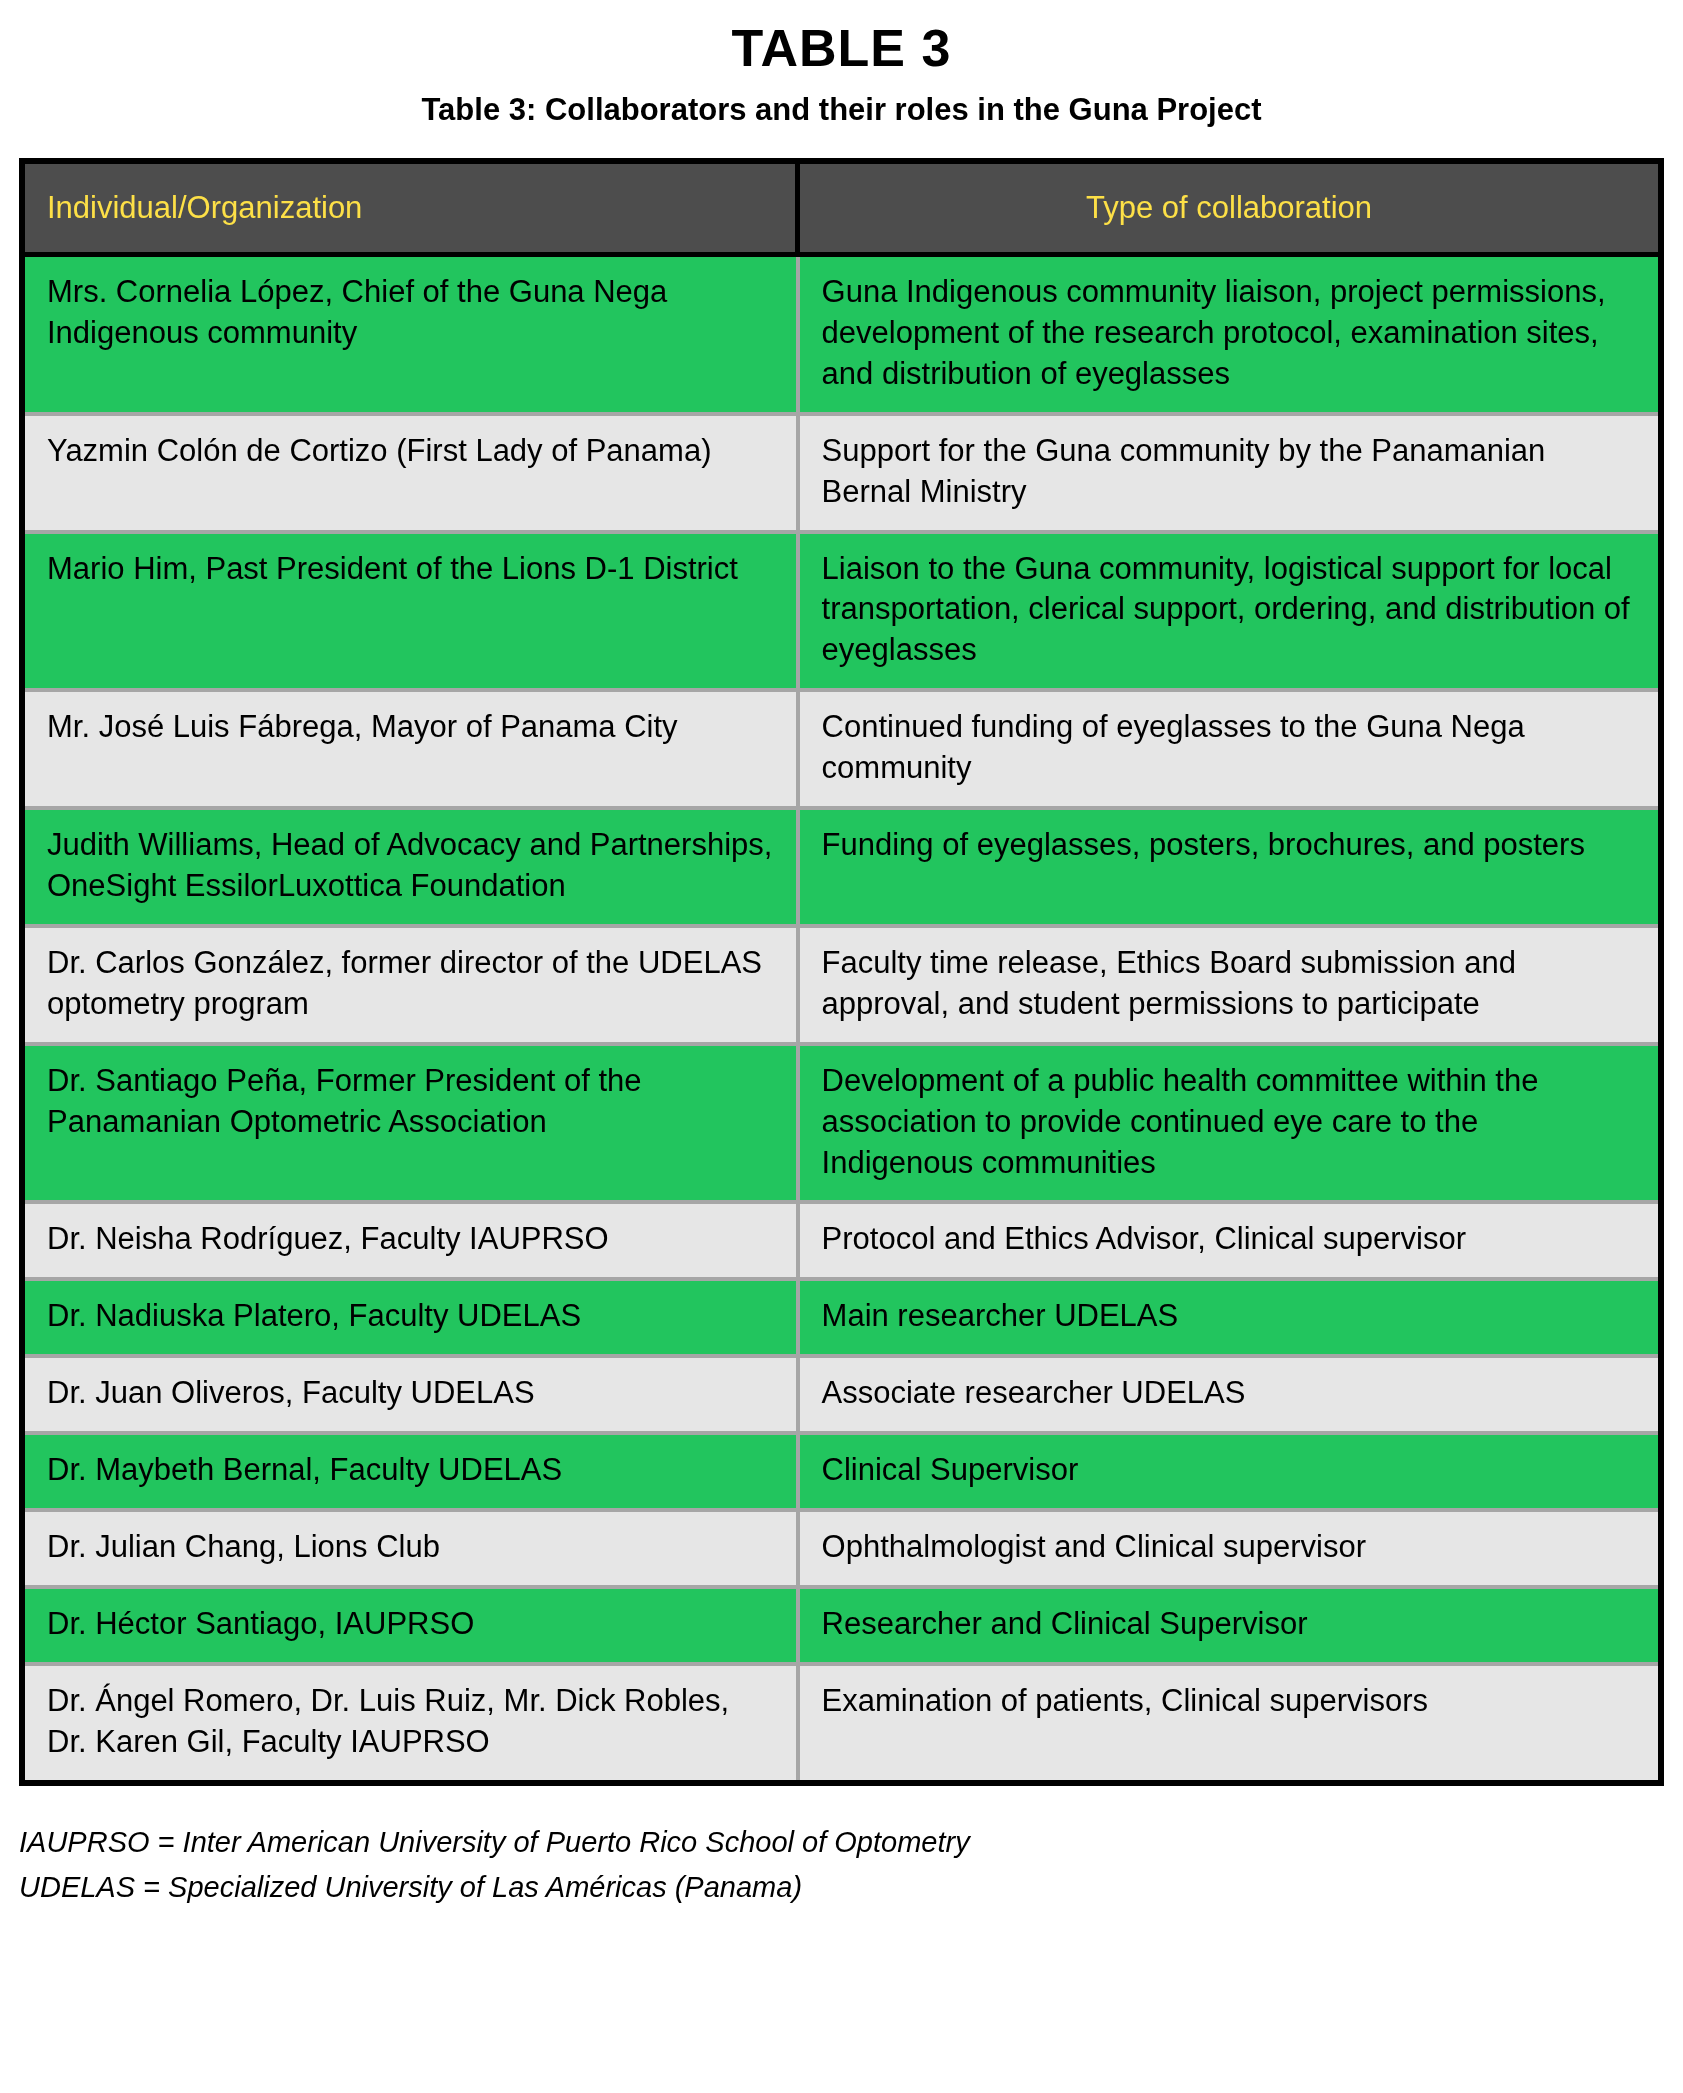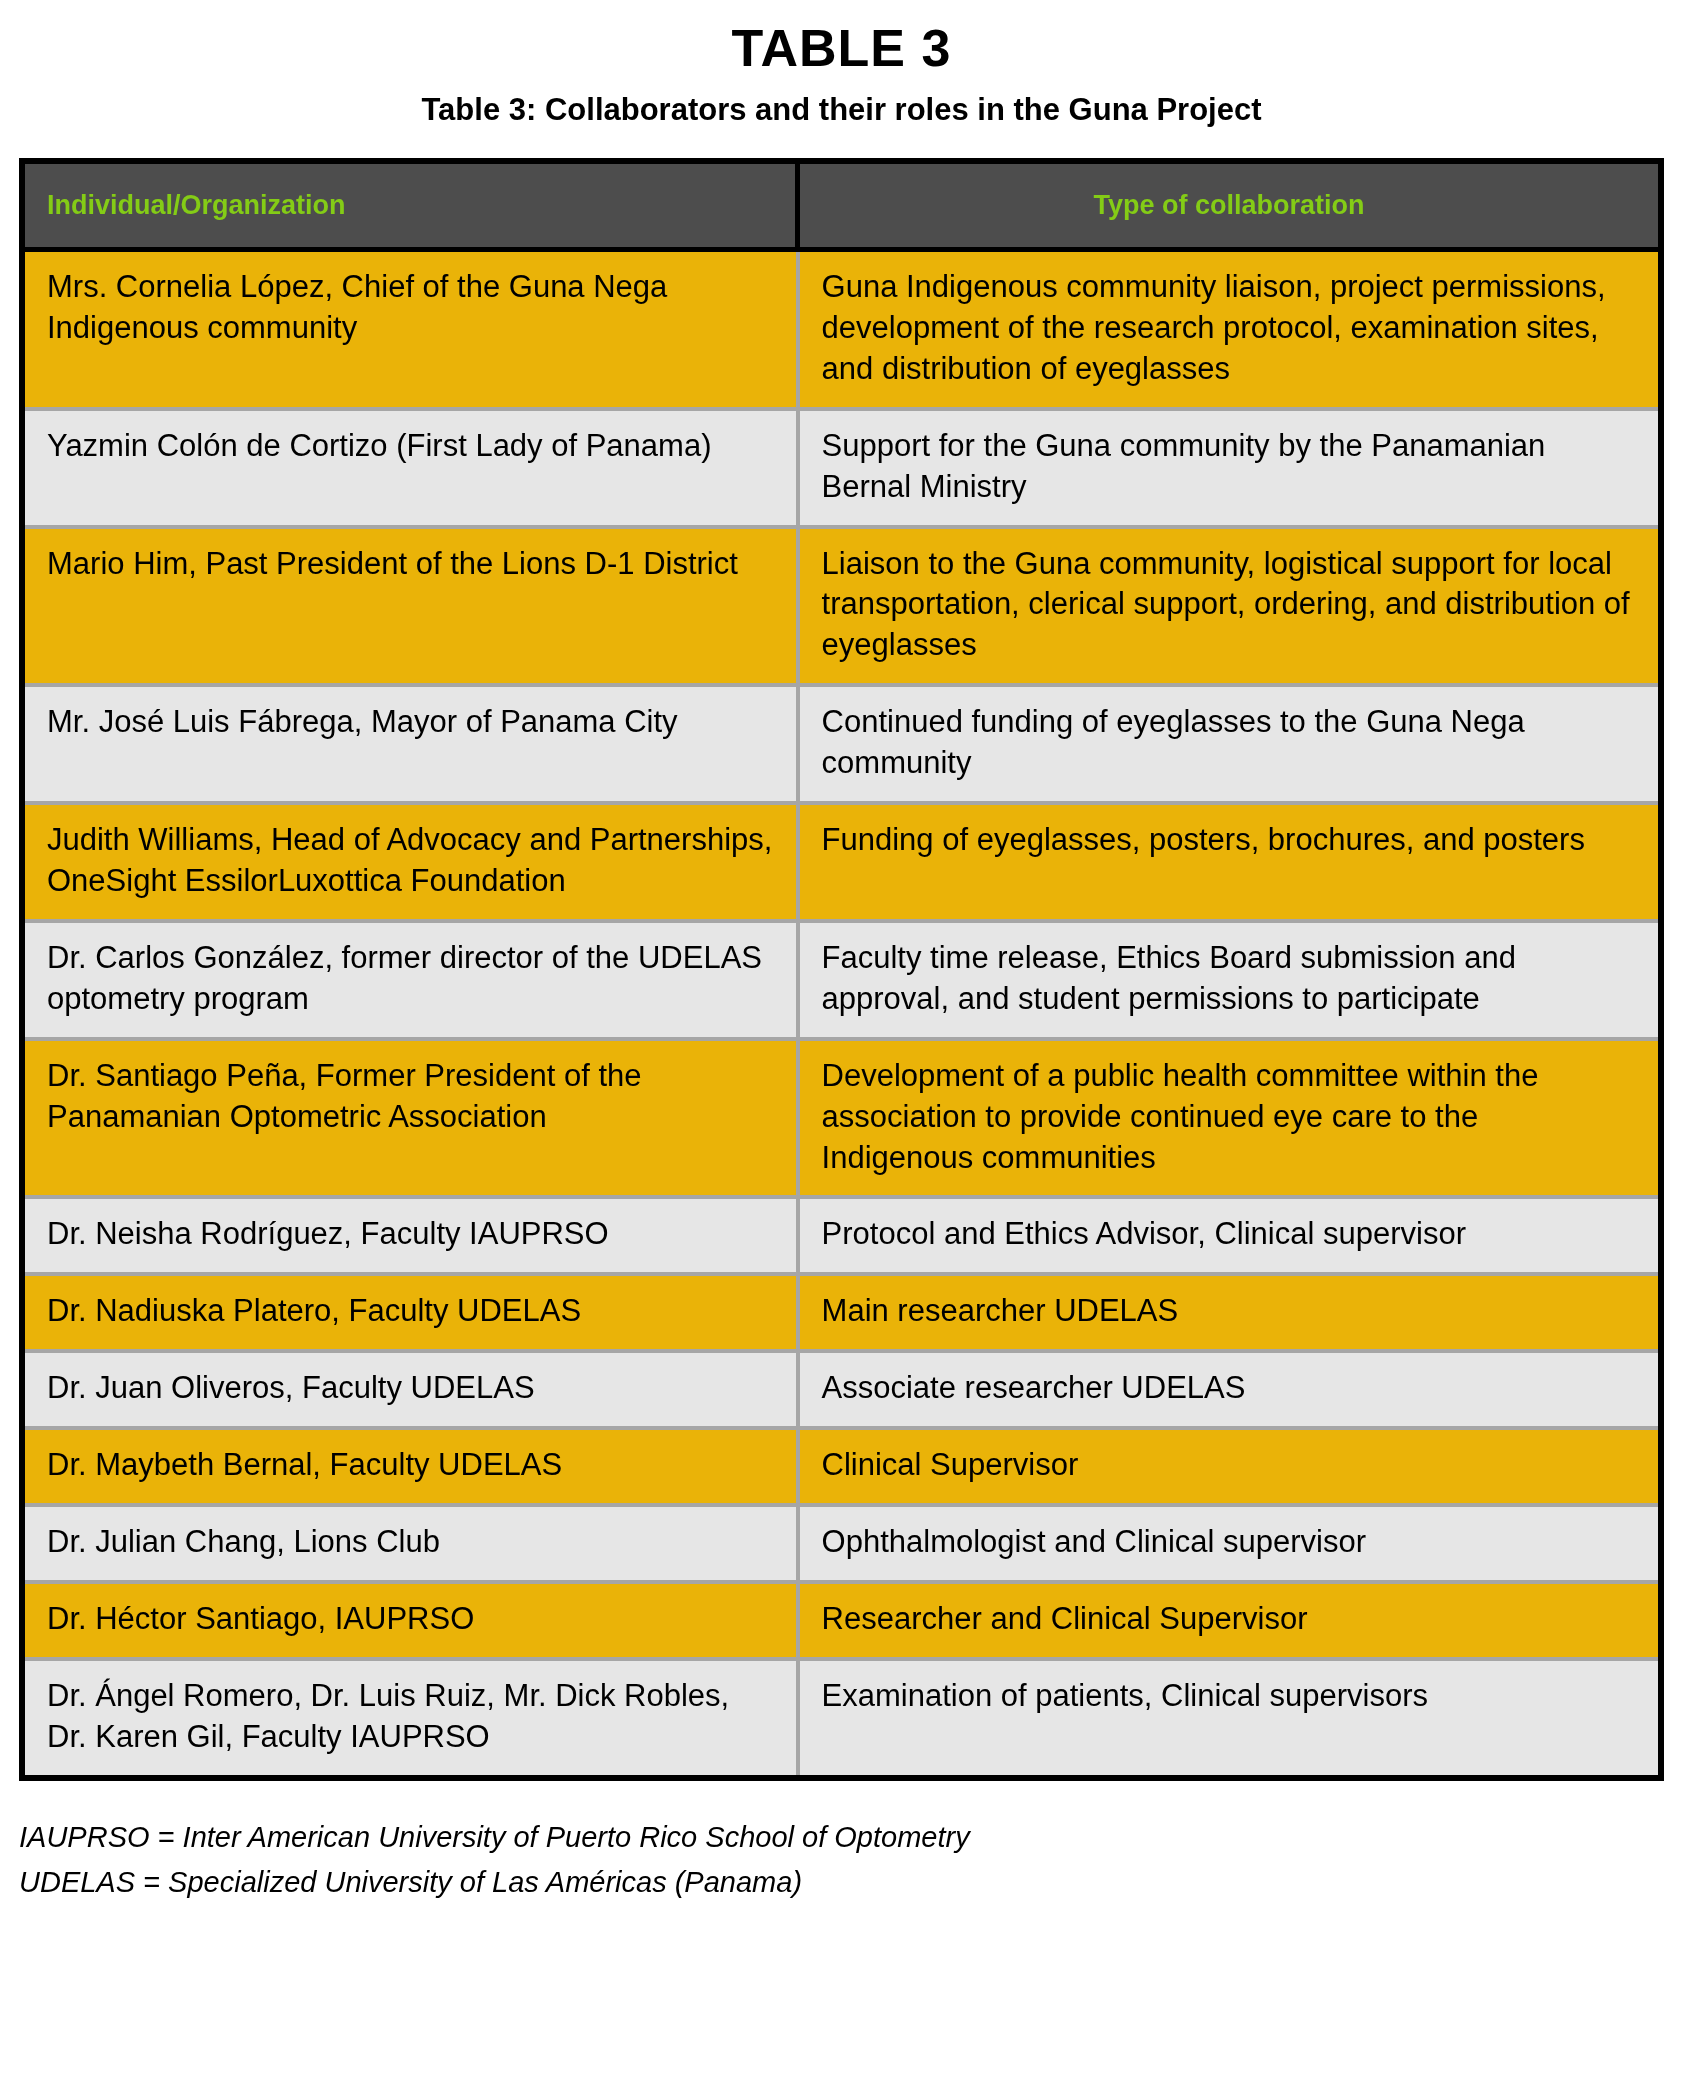--- a/index.html
+++ b/index.html
@@ -29,43 +29,43 @@
     margin: 11px 0 30px 0;
   }
   table.collab {
     width: 100%;
     border-collapse: collapse;
     border: 6px solid #000000;
     table-layout: fixed;
   }
   table.collab th {
     background: #4d4d4d;
-    color: #84cc16;
-    font-size: 27px;
-    font-weight: bold;
+    color: #fde047;
+    font-size: 31px;
+    font-weight: normal;
     padding: 26px 22px;
     border-bottom: 5px solid #000000;
     vertical-align: middle;
   }
   table.collab th.col-individual {
     text-align: left;
     width: 44.3%;
     border-right: 5px solid #000000;
   }
   table.collab th.col-collaboration {
     text-align: center;
   }
   table.collab td {
     font-size: 31px;
     line-height: 1.32;
     padding: 15px 22px 17px 22px;
     vertical-align: top;
     text-align: left;
     border-top: 4px solid #a6a6a6;
-    background: #eab308;
+    background: #22c55e;
   }
   table.collab td.cell-individual {
     border-right: 4px solid #a6a6a6;
   }
   table.collab tbody tr:nth-child(even) td {
     background: #e6e6e6;
   }
   table.collab tbody tr:first-child td {
     border-top: none;
   }

